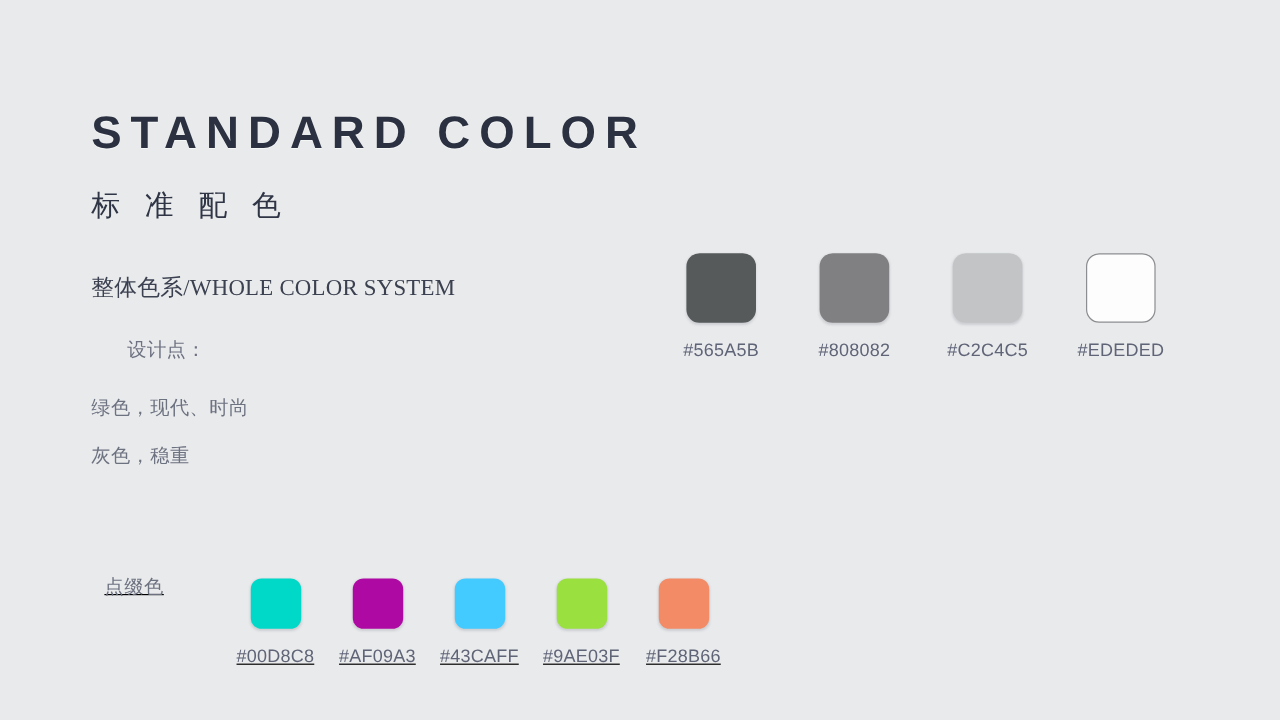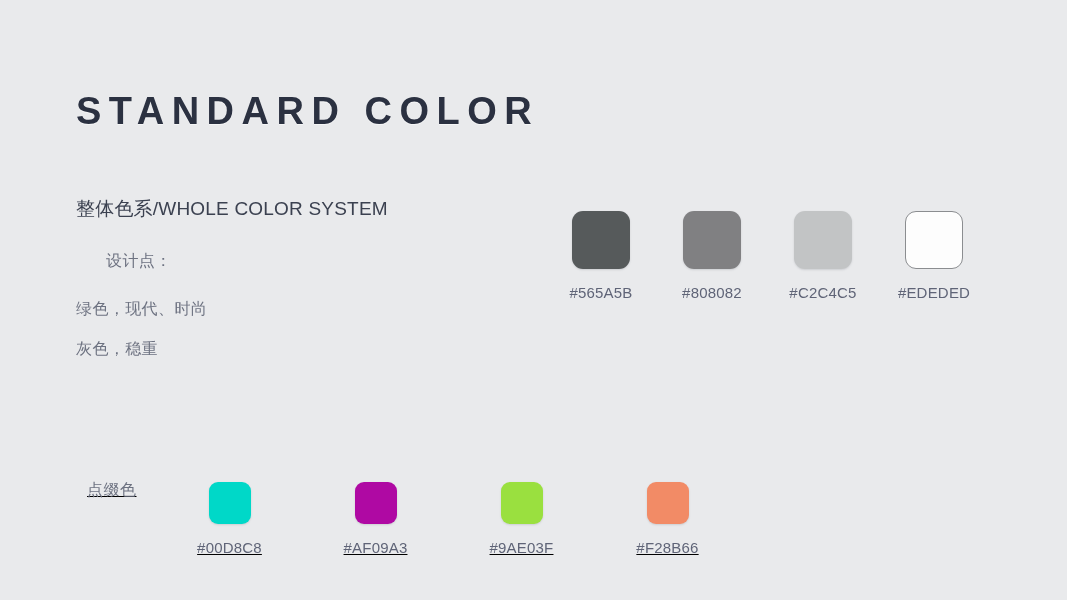--- a/index.html
+++ b/index.html
@@ -47,22 +47,23 @@
     letter-spacing: 7px;
     color: #2f3545;
     line-height: 32px;
     white-space: nowrap;
   }
 
   
   .desc {
     position: absolute;
     left: 56px;
-    top: 176px;
+    top: 208px;
     width: 430px;
+    font-family: Liberation Serif, serif;
   }
 
   .desc-heading {
     font-size: 19px;
     color: #3b4150;
     line-height: 26px;
     letter-spacing: 0.2px;
     white-space: nowrap;
   }
 
@@ -133,21 +134,21 @@
     font-size: 16px;
     color: #6d7281;
     letter-spacing: 0.5px;
     line-height: 22px;
     white-space: nowrap;
     margin-top: 2px;
   }
 
   .accent-row {
     display: flex;
-    gap: 104px;
+    gap: 43px;
     margin-left: 62px;
   }
 
   .acc-cell {
     width: 42px;
     display: flex;
     flex-direction: column;
     align-items: center;
   }
 
@@ -166,20 +167,21 @@
     white-space: nowrap;
   }
 </style>
 </head>
 <body style="background-color: rgb(233, 234, 236);">
 
 <div class="page">
 
   <div class="header">
     <div class="title-en">STANDARD COLOR</div>
+    <div class="title-cn">标 准 配 色</div>
   </div>
 
   <div class="desc">
     <div class="desc-heading">整体色系/WHOLE COLOR SYSTEM</div>
     <div class="desc-line l1">设计点：</div>
     <div class="desc-line l2">绿色，现代、时尚</div>
     <div class="desc-line l3">灰色，稳重</div>
   </div>
 
   <div class="grid-main">
@@ -212,20 +214,24 @@
       <div class="accent-row">
         <div class="acc-cell">
           <div class="acc-box" style="background-color: rgb(0, 216, 200);"></div>
           <div class="acc-label">#00D8C8</div>
         </div>
         <div class="acc-cell">
           <div class="acc-box" style="background-color: rgb(175, 9, 163);"></div>
           <div class="acc-label">#AF09A3</div>
         </div>
         <div class="acc-cell">
+          <div class="acc-box" style="background-color: rgb(67, 202, 255);"></div>
+          <div class="acc-label">#43CAFF</div>
+        </div>
+        <div class="acc-cell">
           <div class="acc-box" style="background-color: rgb(154, 224, 63);"></div>
           <div class="acc-label">#9AE03F</div>
         </div>
         <div class="acc-cell">
           <div class="acc-box" style="background-color: rgb(242, 139, 102);"></div>
           <div class="acc-label">#F28B66</div>
         </div>
       </div>
     </div>
   </div>

